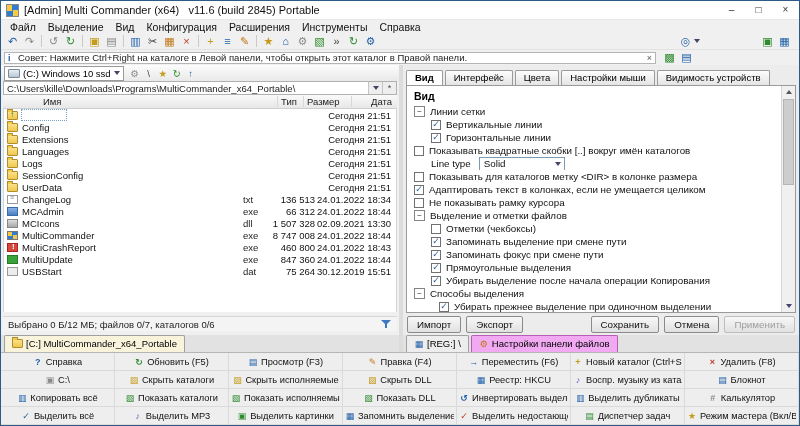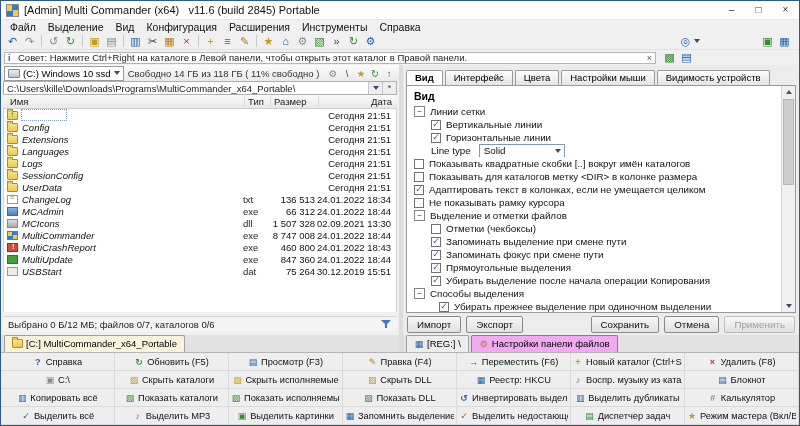--- a/index.html
+++ b/index.html
@@ -50,26 +50,26 @@
   .dbi{width:14px;height:13px;display:inline-flex;align-items:center;justify-content:center;font-size:9.5px;}
 
   
   .pathbar{height:14px;display:flex;align-items:center;background:#fff;border:1px solid #b0b0b0;margin:0 2px;padding-left:3px;flex:none;box-sizing:border-box;}
   .pathtext{font-size:9.5px;color:#222;white-space:nowrap;overflow:hidden;flex:1;}
   .pathbtn{width:13px;height:12px;display:inline-flex;align-items:center;justify-content:center;background:#eee;border-left:1px solid #c5c5c5;font-size:9px;color:#444;flex:none;}
 
   
   .fhdr{height:13px;display:grid;grid-template-columns:1fr 26px 48px 76px;align-items:center;
     background:linear-gradient(#fafafa,#e7e7e7);border-bottom:1px solid #cfcfcf;font-size:9.5px;color:#222;padding:0 3px 0 4px;margin:0 2px;flex:none;}
-  .fhdr span{border-left:1px solid #d8d8d8;padding-left:3px;height:11px;line-height:11px;}
+  .fhdr span{border-left:1px solid #d8d8d8;padding-left:3px;height:11px;line-height:11px;margin-left:33px;}
   .fhdr span:first-child{border-left:none;}
   .h-r{text-align:right;padding-right:2px;}
   .flist{flex:1;background:#fff;margin:0 2px;border-left:1px solid #d5d5d5;border-right:1px solid #d5d5d5;overflow:hidden;min-height:0;}
   .frow{height:12px;display:grid;grid-template-columns:15px 1fr 26px 48px 76px;align-items:center;font-size:9.5px;color:#111;padding:0 3px;}
-  .fname{white-space:nowrap;overflow:hidden;font-style:italic;}
+  .fname{white-space:nowrap;overflow:hidden;}
   .ftype{color:#222;}
   .fsize,.fdate{text-align:right;white-space:nowrap;padding-right:2px;}
   .cursor .fname{outline:1px dotted #7aa0c8;min-width:44px;max-width:44px;height:10px;}
 
   .fic{width:11px;height:9px;display:inline-block;position:relative;box-sizing:border-box;}
   .ic-folder,.ic-up{background:linear-gradient(#fbe08a,#f0c84a);border:1px solid #b08d2f;border-radius:1px;}
   .ic-folder::before,.ic-up::before{content:"";position:absolute;top:-3px;left:-1px;width:4px;height:2px;background:#f0c84a;border:1px solid #b08d2f;border-bottom:none;}
   .ic-up::after{content:"↑";position:absolute;top:-2px;left:2px;font-size:8px;font-weight:bold;color:#1c7a1c;}
   .ic-txt{background:#fff;border:1px solid #999;}
   .ic-txt::after{content:"≡";position:absolute;top:-2px;left:2px;font-size:7px;color:#888;}
@@ -200,21 +200,20 @@
 
   <div class="panels">
 
     <div class="lpanel">
       <div class="drivebar">
         <span class="drivecombo">
           <span class="driveic"></span>
           <span>(C:) Windows 10 ssd</span>
           <span class="tri-d"></span>
         </span>
-        <span class="freetext">Свободно 14 ГБ из 118 ГБ ( 11% свободно )</span>
         <span class="dbicons">
           <span class="dbi c-gy">⚙</span>
           <span class="dbi c-dk">\</span>
           <span class="dbi c-gd">★</span>
           <span class="dbi c-gr">↻</span>
           <span class="dbi c-b">↑</span>
         </span>
       </div>
 
       <div class="pathbar">
@@ -365,30 +364,30 @@
           <span>Линии сетки</span>
         </div>
         <div class="srow ind1">
           <span class="cb">✓</span>
           <span>Вертикальные линии</span>
         </div>
         <div class="srow ind1">
           <span class="cb">✓</span>
           <span>Горизонтальные линии</span>
         </div>
+        <div class="srow">
+          <span class="cb"></span>
+          <span>Показывать квадратные скобки [..] вокруг имён каталогов</span>
+        </div>
         <div class="srow ind1">
           <span>Line type</span>
           <span class="combo">
             <span>Solid</span>
             <span class="tri-d"></span>
           </span>
-        </div>
-        <div class="srow">
-          <span class="cb"></span>
-          <span>Показывать квадратные скобки [..] вокруг имён каталогов</span>
         </div>
         <div class="srow">
           <span class="cb"></span>
           <span>Показывать для каталогов метку &lt;DIR&gt; в колонке размера</span>
         </div>
         <div class="srow">
           <span class="cb">✓</span>
           <span>Адаптировать текст в колонках, если не умещается целиком</span>
         </div>
         <div class="srow">

